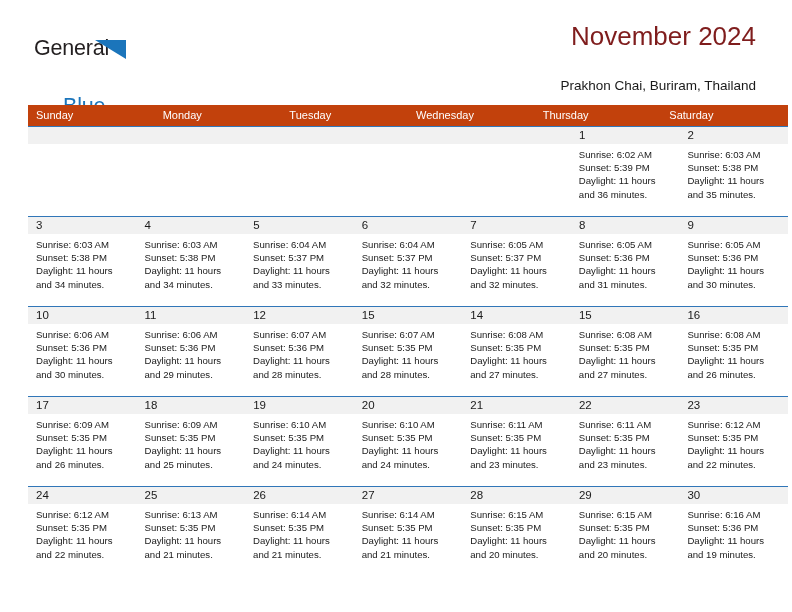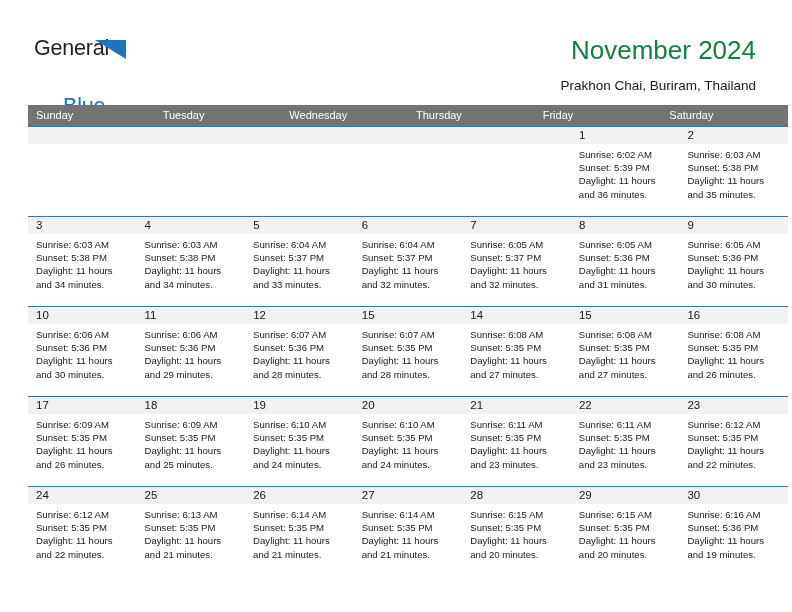--- a/index.html
+++ b/index.html
@@ -59,23 +59,23 @@
     left: 61px;
     top: 4px;
     width: 0; height: 0;
     border-left: 31px solid transparent;
     border-top: 19px solid #1b75bb;
   }
 
   .title {
     position: absolute;
     right: 36px;
-    top: 34px;
+    top: 20px;
     font-size: 26px;
-    color: #15803d;
+    color: #7f1d1d;
     text-align: right;
     white-space: nowrap;
     line-height: 32px;
   }
   .subtitle {
     position: absolute;
     right: 36px;
     top: 78px;
     font-size: 13.5px;
     color: #1a1a1a;
@@ -88,21 +88,21 @@
   .calendar {
     position: absolute;
     left: 28px;
     top: 105px;
     width: 760px;
   }
   .weekdays {
     display: flex;
     width: 760px;
     height: 21px;
-    background: #737373;
+    background: #c2410c;
   }
   .weekday {
     flex: 1 1 0;
     font-size: 11px;
     color: #ffffff;
     line-height: 21px;
     padding-left: 8px;
     box-sizing: border-box;
     white-space: nowrap;
     overflow: hidden;
@@ -163,24 +163,24 @@
       <span class="logo-blue">Blue</span>
     </div>
     <div class="title">November 2024</div>
     <div class="subtitle">Prakhon Chai, Buriram, Thailand</div>
   </div>
 
   <div class="calendar">
 
     <div class="weekdays">
       <div class="weekday">Sunday</div>
+      <div class="weekday">Monday</div>
       <div class="weekday">Tuesday</div>
       <div class="weekday">Wednesday</div>
       <div class="weekday">Thursday</div>
-      <div class="weekday">Friday</div>
       <div class="weekday">Saturday</div>
     </div>
 
     <div class="week">
       <div class="week-numbers">
         <div class="num-cell"></div>
         <div class="num-cell"></div>
         <div class="num-cell"></div>
         <div class="num-cell"></div>
         <div class="num-cell"></div>

